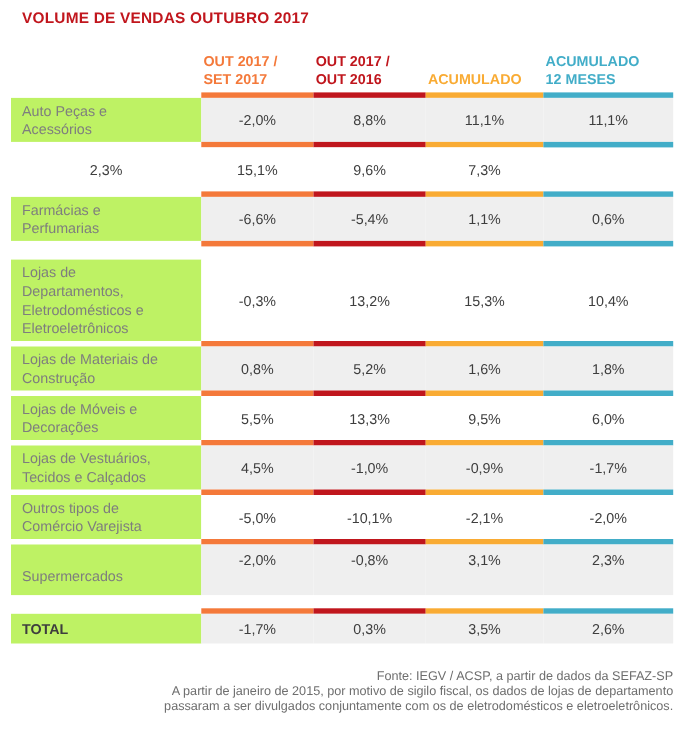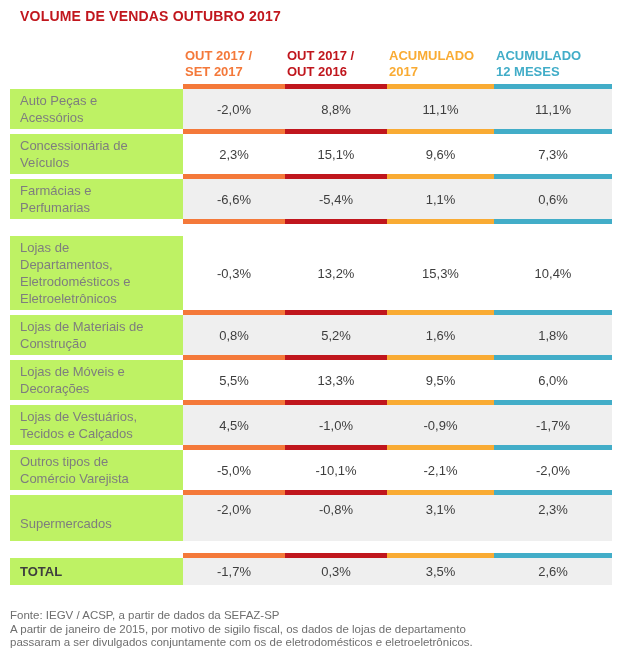--- a/index.html
+++ b/index.html
@@ -14,42 +14,41 @@
   .label-cell{background:#bef264;color:#7E7E7E;font-size:13px;line-height:17px;
     padding:3px 35px 3px 10px;display:flex;align-items:center;}
   .val{display:flex;align-items:center;justify-content:center;font-size:13px;color:#3E3E3E;background:#ffffff;}
   .row.shaded .val{background:#EFEFEF;}
   .row.tall{min-height:46px;}
   .row.tall .val{align-items:flex-start;padding-top:7px;}
   .row.tall .label-cell{align-items:flex-end;padding-bottom:9px;}
   .row.total{min-height:27px;}
   .row.total .label-cell{font-weight:bold;color:#3E3E3E;}
   .gap{height:12px;background:#ffffff;}
-  .footer{margin-top:24px;font-size:11.5px;line-height:13.5px;color:#6E6E6E;}
+  .footer{margin-top:24px;text-align:right;font-size:11.5px;line-height:13.5px;color:#6E6E6E;}
 </style>
 </head>
 <body>
 
 <div class="page">
 
   <div class="title" style="color: rgb(193, 22, 29);">VOLUME DE VENDAS OUTUBRO 2017</div>
 
   <div class="header-row">
     <div class="hspacer"></div>
     <div class="hcell" style="color: rgb(244, 121, 58);">
       <div>OUT 2017 /</div>
       <div>SET 2017</div>
     </div>
     <div class="hcell" style="color: rgb(192, 22, 29);">
       <div>OUT 2017 /</div>
       <div>OUT 2016</div>
     </div>
     <div class="hcell" style="color: rgb(249, 171, 51);">
       <div>ACUMULADO</div>
-      <div>2017</div>
     </div>
     <div class="hcell" style="color: rgb(66, 173, 200);">
       <div>ACUMULADO</div>
       <div>12 MESES</div>
     </div>
   </div>
 
   <div id="table-body">
       <div class="bar">
         <div class="seg0" style="background: rgb(244, 121, 58);"></div>
@@ -64,21 +63,20 @@
         <div class="val">11,1%</div>
         <div class="val">11,1%</div>
       </div>
       <div class="bar">
         <div class="seg0" style="background: rgb(244, 121, 58);"></div>
         <div class="seg1" style="background: rgb(192, 22, 29);"></div>
         <div class="seg2" style="background: rgb(249, 171, 51);"></div>
         <div class="seg3" style="background: rgb(66, 173, 200);"></div>
       </div>
       <div class="row">
-        <div class="label-cell">Concessionária de Veículos</div>
         <div class="val">2,3%</div>
         <div class="val">15,1%</div>
         <div class="val">9,6%</div>
         <div class="val">7,3%</div>
       </div>
       <div class="bar">
         <div class="seg0" style="background: rgb(244, 121, 58);"></div>
         <div class="seg1" style="background: rgb(192, 22, 29);"></div>
         <div class="seg2" style="background: rgb(249, 171, 51);"></div>
         <div class="seg3" style="background: rgb(66, 173, 200);"></div>

